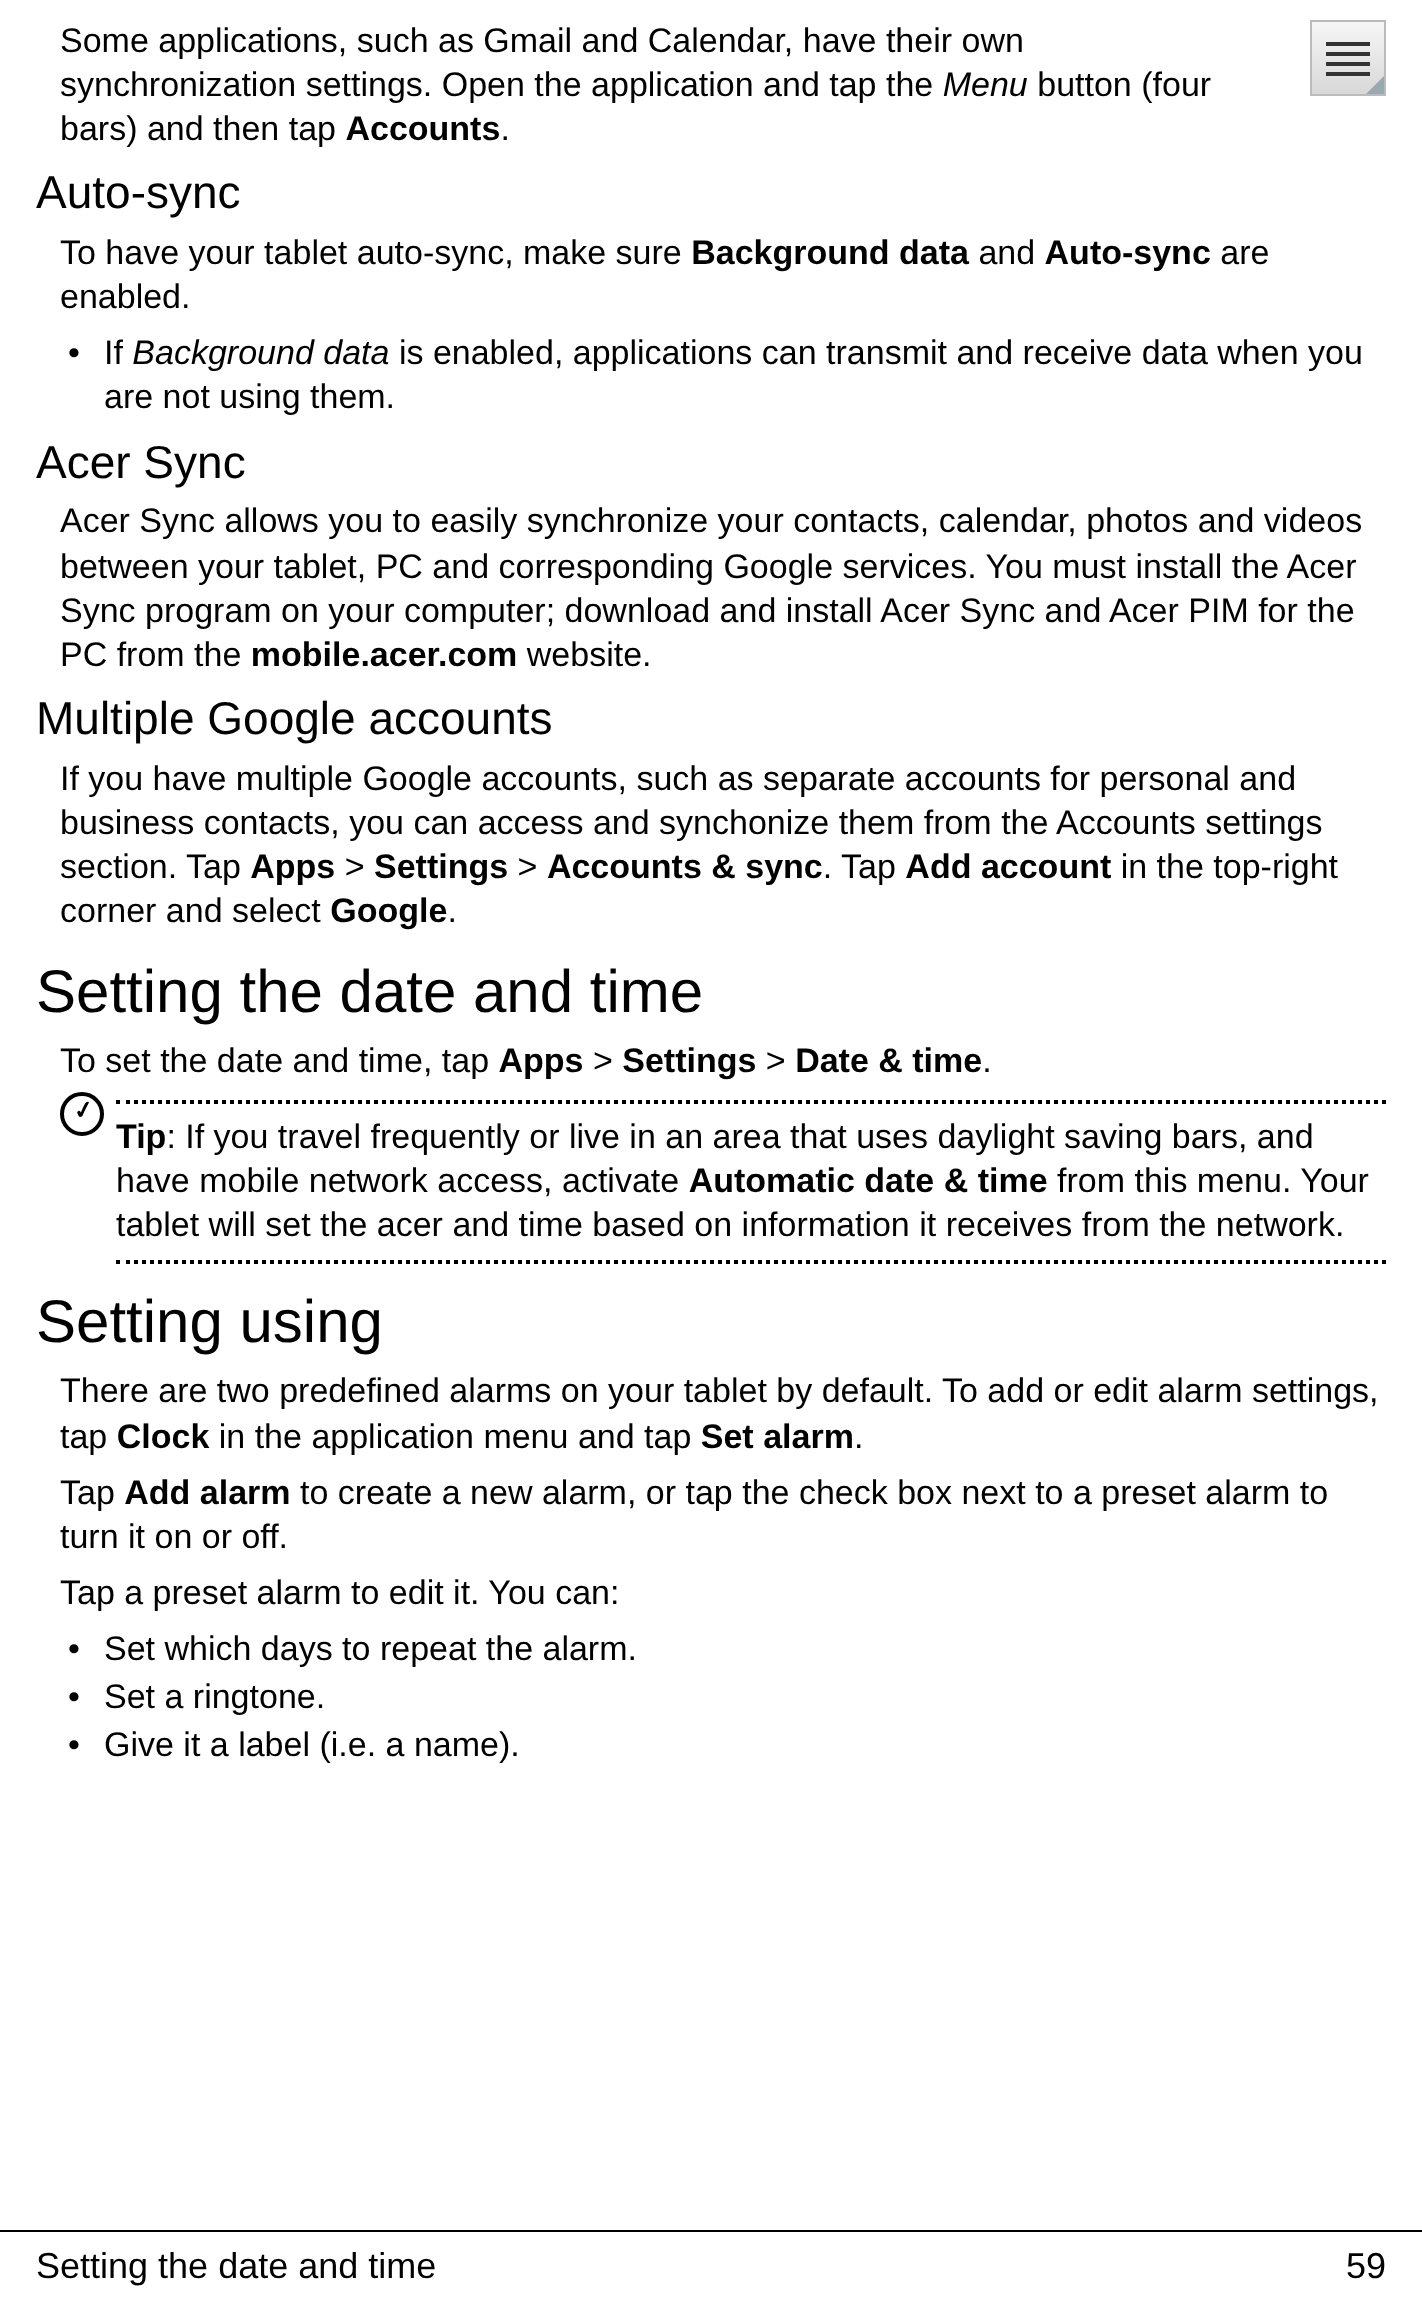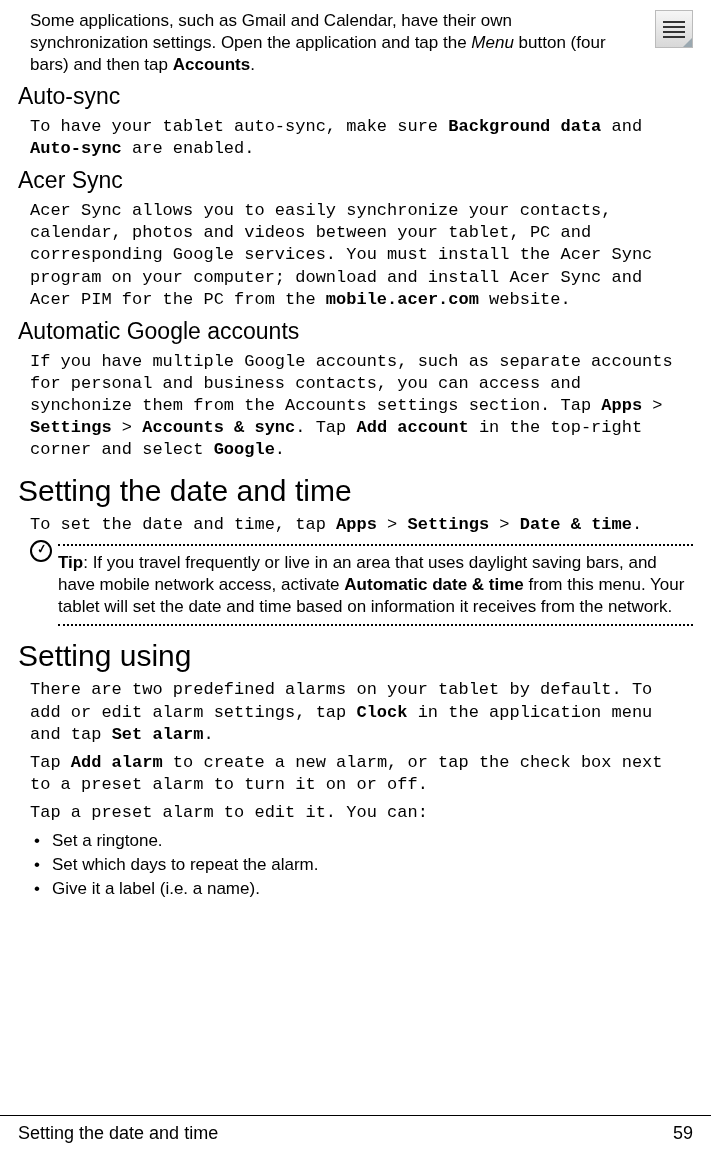--- a/index.html
+++ b/index.html
@@ -27,21 +27,21 @@
     }
     .menu-icon-box .bar { height: 2px; width: 100%; background:#333; }
     .menu-icon-box .corner {
       position:absolute; right:0; bottom:0;
       width:0; height:0;
       border-left: 9px solid transparent;
       border-bottom: 9px solid #9aa8b0;
     }
     h2.sub { font-size: 23px; font-weight: 400; margin: 6px 0 2px 0; }
     h1.major { font-size: 30px; font-weight: 400; margin: 10px 0 4px 0; }
-    .body-p { padding-left: 12px; margin: 4px 0 6px 0; font-family: Liberation Mono, monospace; }
+    .body-p { padding-left: 12px; margin: 4px 0 6px 0; }
     ul.bullets { list-style: none; padding-left: 12px; margin: 2px 0 4px 0; }
     ul.bullets li { position: relative; padding-left: 22px; margin: 0 0 2px 0; }
     ul.bullets li::before { content: "•"; position: absolute; left: 4px; top: 0; }
     .bold { font-weight: 700; }
     .italic { font-style: italic; }
     .tip-block { margin: 8px 0 0 12px; position: relative; }
     .tip-icon {
       width: 22px; height: 22px; border: 2px solid #000; border-radius: 50%;
       position: absolute; left: 0; top: -4px;
       display:flex; align-items:center; justify-content:center;
@@ -77,56 +77,59 @@
       <div class="bar"></div>
     <div class="corner"></div>
   </div>
 </div>
 
 <h2 class="sub">Auto-sync</h2>
 <p class="body-p">
   <span>To have your tablet auto-sync, make sure </span><span class="bold">Background data</span><span> and </span><span class="bold">Auto-sync</span><span> are enabled.</span>
 </p>
 <ul class="bullets">
+  <li>
+    <span>If </span><span class="italic">Background data</span><span> is enabled, applications can transmit and receive data when you are not using them.</span>
+  </li>
 </ul>
 
 <h2 class="sub">Acer Sync</h2>
 <p class="body-p">
   <span>Acer Sync allows you to easily synchronize your contacts, calendar, photos and videos between your tablet, PC and corresponding Google services. You must install the Acer Sync program on your computer; download and install Acer Sync and Acer PIM for the PC from the </span><span class="bold">mobile.acer.com</span><span> website.</span>
 </p>
 
-<h2 class="sub">Automatic Google accounts</h2>
+<h2 class="sub">Multiple Google accounts</h2>
 <p class="body-p">
   <span>If you have multiple Google accounts, such as separate accounts for personal and business contacts, you can access and synchonize them from the Accounts settings section. Tap </span><span class="bold">Apps</span><span> &gt; </span><span class="bold">Settings</span><span> &gt; </span><span class="bold">Accounts &amp; sync</span><span>. Tap </span><span class="bold">Add account</span><span> in the top-right corner and select </span><span class="bold">Google</span><span>.</span>
 </p>
 
 <h1 class="major">Setting the date and time</h1>
 <p class="body-p">
   <span>To set the date and time, tap </span><span class="bold">Apps</span><span> &gt; </span><span class="bold">Settings</span><span> &gt; </span><span class="bold">Date &amp; time</span><span>.</span>
 </p>
 
 <div class="tip-block">
   <div class="tip-icon"></div>
   <div class="tip-top-dots"></div>
   <div class="tip-content">
-    <span class="bold">Tip</span><span>: If you travel frequently or live in an area that uses daylight saving bars, and have mobile network access, activate </span><span class="bold">Automatic date &amp; time</span><span> from this menu. Your tablet will set the date and time based on information it receives from the network.</span>
+    <span class="bold">Tip</span><span>: If you travel frequently or live in an area that uses daylight saving bars, and have mobile network access, activate </span><span class="bold">Automatic date &amp; time</span><span> from this menu. Your tablet will set the acer and time based on information it receives from the network.</span>
   </div>
   <div class="tip-bottom-dots"></div>
 </div>
 
 <h1 class="major">Setting using</h1>
 <p class="body-p">
   <span>There are two predefined alarms on your tablet by default. To add or edit alarm settings, tap </span><span class="bold">Clock</span><span> in the application menu and tap </span><span class="bold">Set alarm</span><span>.</span>
 </p>
 <p class="body-p">
   <span>Tap </span><span class="bold">Add alarm</span><span> to create a new alarm, or tap the check box next to a preset alarm to turn it on or off.</span>
 </p>
 <p class="body-p">Tap a preset alarm to edit it. You can:</p>
 <ul class="bullets">
+  <li>Set which days to repeat the alarm.</li>
   <li>Set a ringtone.</li>
-  <li>Set which days to repeat the alarm.</li>
   <li>Give it a label (i.e. a name).</li>
 </ul>
 
 <div class="footer">
   <span>Setting the date and time</span>
   <span>59</span>
 </div>
 
 </body></html>

